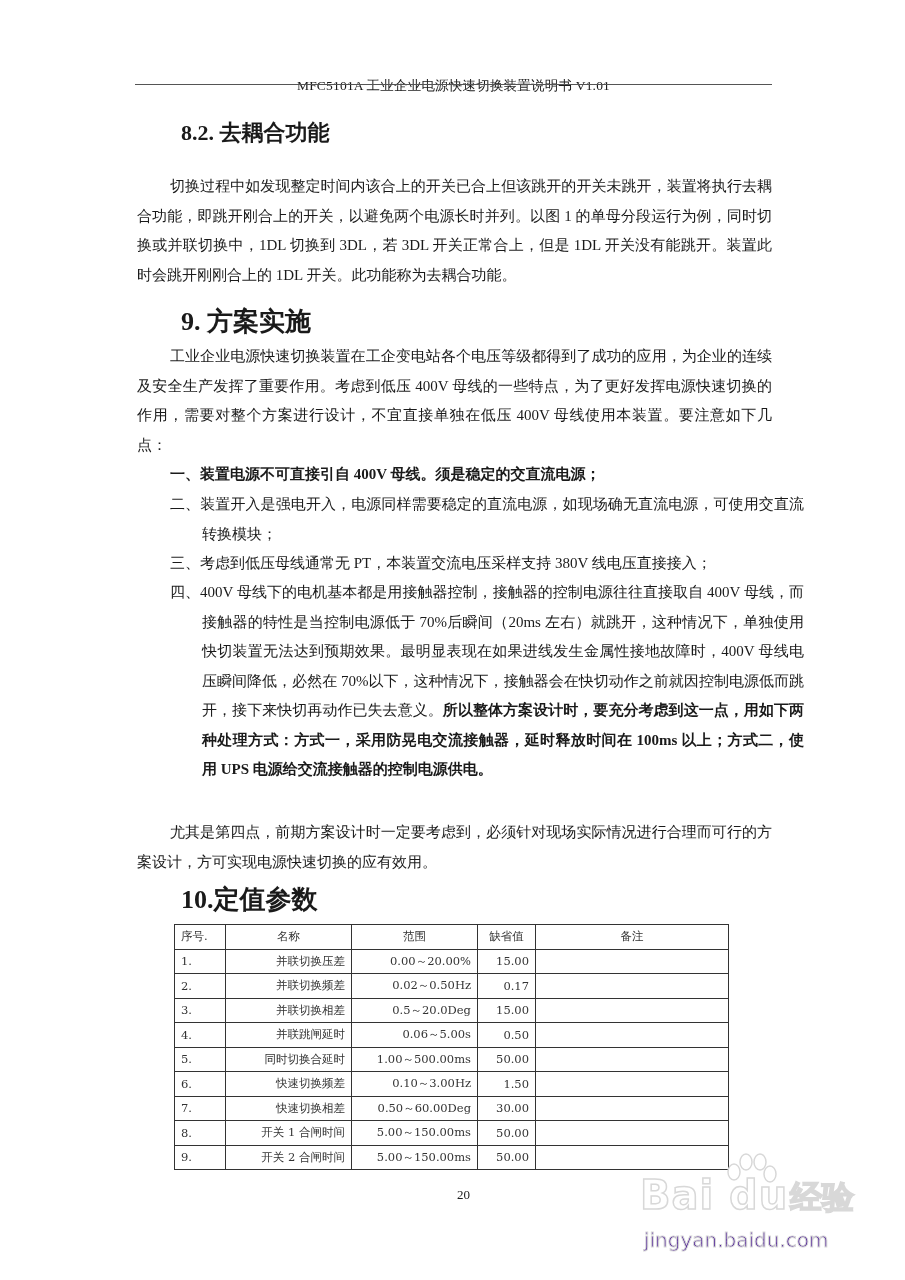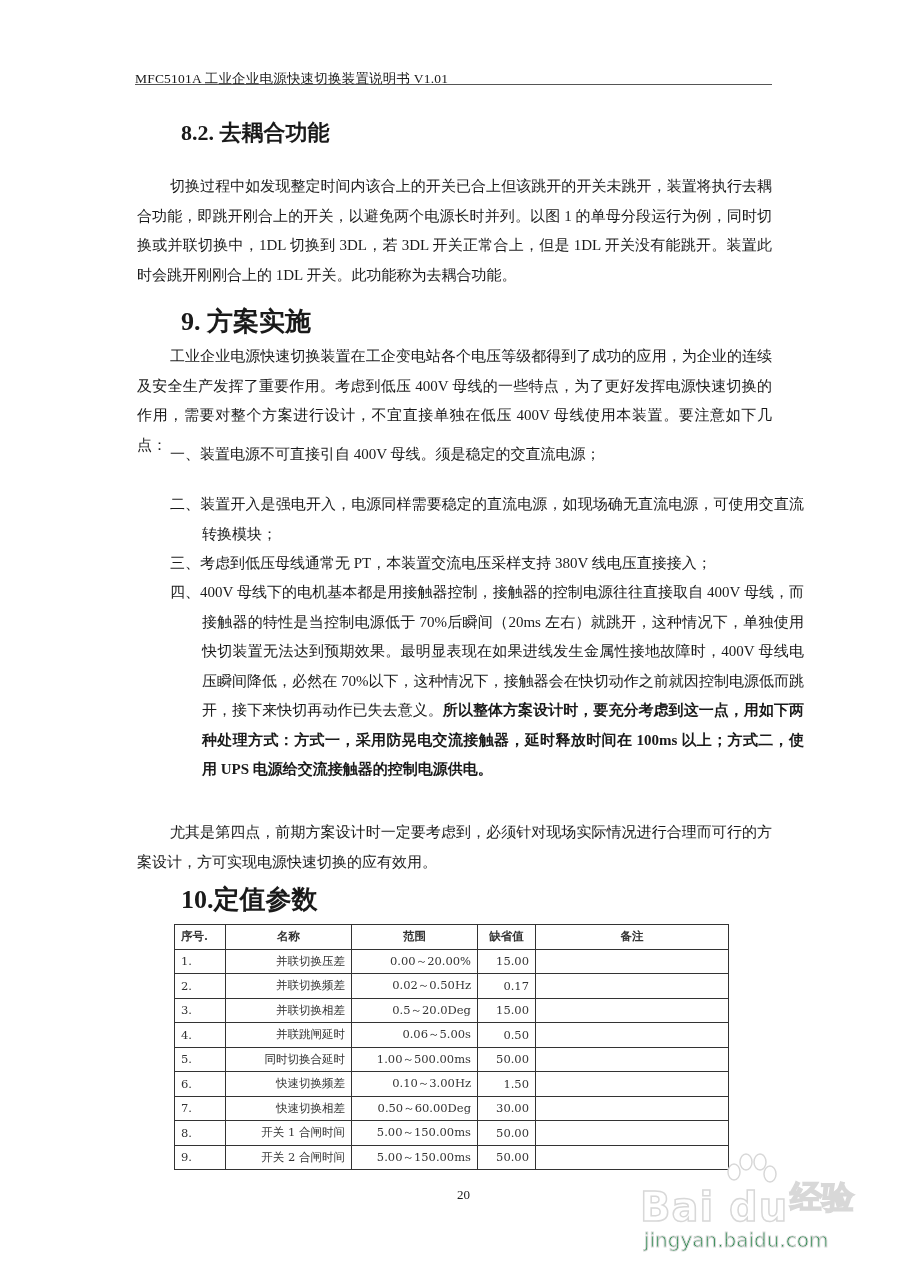--- a/index.html
+++ b/index.html
@@ -2,22 +2,22 @@
 <html><head>
 <meta charset="utf-8">
 <style>
   html, body { margin: 0; padding: 0; background: #ffffff; }
   body {
     width: 905px; height: 1280px; position: relative; overflow: hidden;
     font-family: "DejaVu Serif", "Liberation Serif", serif;
     color: #1a1a1a;
   }
   .header {
-    position: absolute; left: 135px; top: 70px; width: 637px;
-    text-align: left; font-size: 13.5px; letter-spacing: 0.2px;
+    position: absolute; left: 135px; top: 77px; width: 637px;
+    text-align: center; font-size: 13.5px; letter-spacing: 0.2px;
     font-family: "Liberation Serif", "DejaVu Serif", serif;
   }
   .header-rule {
     position: absolute; left: 135px; top: 84px; width: 637px; height: 0;
     border-top: 1px solid #555;
   }
   .h2 {
     position: absolute; left: 137px; font-weight: bold;
     font-family: "Liberation Serif", "DejaVu Serif", serif;
     margin-left: 44px;
@@ -40,54 +40,54 @@
   table.params {
     position: absolute; left: 174px; top: 924px;
     border-collapse: collapse; width: 555px;
     font-family: "DejaVu Serif", "Liberation Serif", serif;
     font-size: 11.5px; color: #333;
   }
   table.params td, table.params th {
     border: 1px solid #333; height: 23.5px; padding: 0 6px;
     font-weight: normal;
   }
-  table.params th { text-align: center; font-weight: bold; }
+  table.params th { text-align: center; }
   table.params td.c { text-align: right; }
   table.params td.l { text-align: left; }
   .pagenum {
     position: absolute; left: 0; width: 855px; top: 1187px;
     text-align: center; font-size: 13px;
     font-family: "Liberation Serif", "DejaVu Serif", serif;
     padding-left: 36px;
   }
   .watermark {
     position: absolute; left: 640px; top: 1160px; width: 250px; height: 110px;
     color: #e6e6e6; font-family: "DejaVu Sans", sans-serif;
   }
   .wm-logo { position: absolute; left: 0; top: 12px; font-size: 40px; font-weight: bold;
-    color: #fff; -webkit-text-stroke: 1.5px #d8d8d8; letter-spacing: 1px; margin-top: 12px; }
+    color: #fff; -webkit-text-stroke: 1.5px #d8d8d8; letter-spacing: 1px; }
   .wm-cn { position: absolute; left: 150px; top: 16px; font-size: 32px; font-weight: bold;
     color: #ec4899; -webkit-text-stroke: 1.5px #d8d8d8; }
   .wm-url { position: absolute; left: 4px; top: 68px; font-size: 20px;
-    color: #15803d; -webkit-text-stroke: 1px #d8d8d8; }
+    color: #4c1d95; -webkit-text-stroke: 1px #d8d8d8; }
   .wm-paw { position: absolute; left: 80px; top: -10px; width: 60px; height: 40px; }
 </style>
 </head>
 <body>
 
 <div class="header">MFC5101A 工业企业电源快速切换装置说明书 V1.01</div>
 <div class="header-rule"></div>
 
 <div class="h2 sub">8.2. 去耦合功能</div>
 <div class="para indent" style="top:172px;">切换过程中如发现整定时间内该合上的开关已合上但该跳开的开关未跳开，装置将执行去耦合功能，即跳开刚合上的开关，以避免两个电源长时并列。以图 1 的单母分段运行为例，同时切换或并联切换中，1DL 切换到 3DL，若 3DL 开关正常合上，但是 1DL 开关没有能跳开。装置此时会跳开刚刚合上的 1DL 开关。此功能称为去耦合功能。</div>
 
 <div class="h2 main" style="top:304px;">9. 方案实施</div>
 <div class="para indent" style="top:342px;">工业企业电源快速切换装置在工企变电站各个电压等级都得到了成功的应用，为企业的连续及安全生产发挥了重要作用。考虑到低压 400V 母线的一些特点，为了更好发挥电源快速切换的作用，需要对整个方案进行设计，不宜直接单独在低压 400V 母线使用本装置。要注意如下几点：</div>
 
-<div class="item" style="top:440px;">
+<div class="item" style="top:460px;font-weight:bold;">
   <span>一、</span><span>装置电源不可直接引自 400V 母线。须是稳定的交直流电源；</span>
 </div>
 <div class="item" style="top:490px;">
   <span>二、</span><span>装置开入是强电开入，电源同样需要稳定的直流电源，如现场确无直流电源，可使用交直流转换模块；</span>
 </div>
 <div class="item" style="top:549px;">
   <span>三、</span><span>考虑到低压母线通常无 PT，本装置交流电压采样支持 380V 线电压直接接入；</span>
 </div>
 <div class="item" style="top:578px;">
   <span>四、</span><span>400V 母线下的电机基本都是用接触器控制，接触器的控制电源往往直接取自 400V 母线，而接触器的特性是当控制电源低于 70%后瞬间（20ms 左右）就跳开，这种情况下，单独使用快切装置无法达到预期效果。最明显表现在如果进线发生金属性接地故障时，400V 母线电压瞬间降低，必然在 70%以下，这种情况下，接触器会在快切动作之前就因控制电源低而跳开，接下来快切再动作已失去意义。</span><span class="bold">所以整体方案设计时，要充分考虑到这一点，用如下两种处理方式：方式一，采用防晃电交流接触器，延时释放时间在 100ms 以上；方式二，使用 UPS 电源给交流接触器的控制电源供电。</span>

